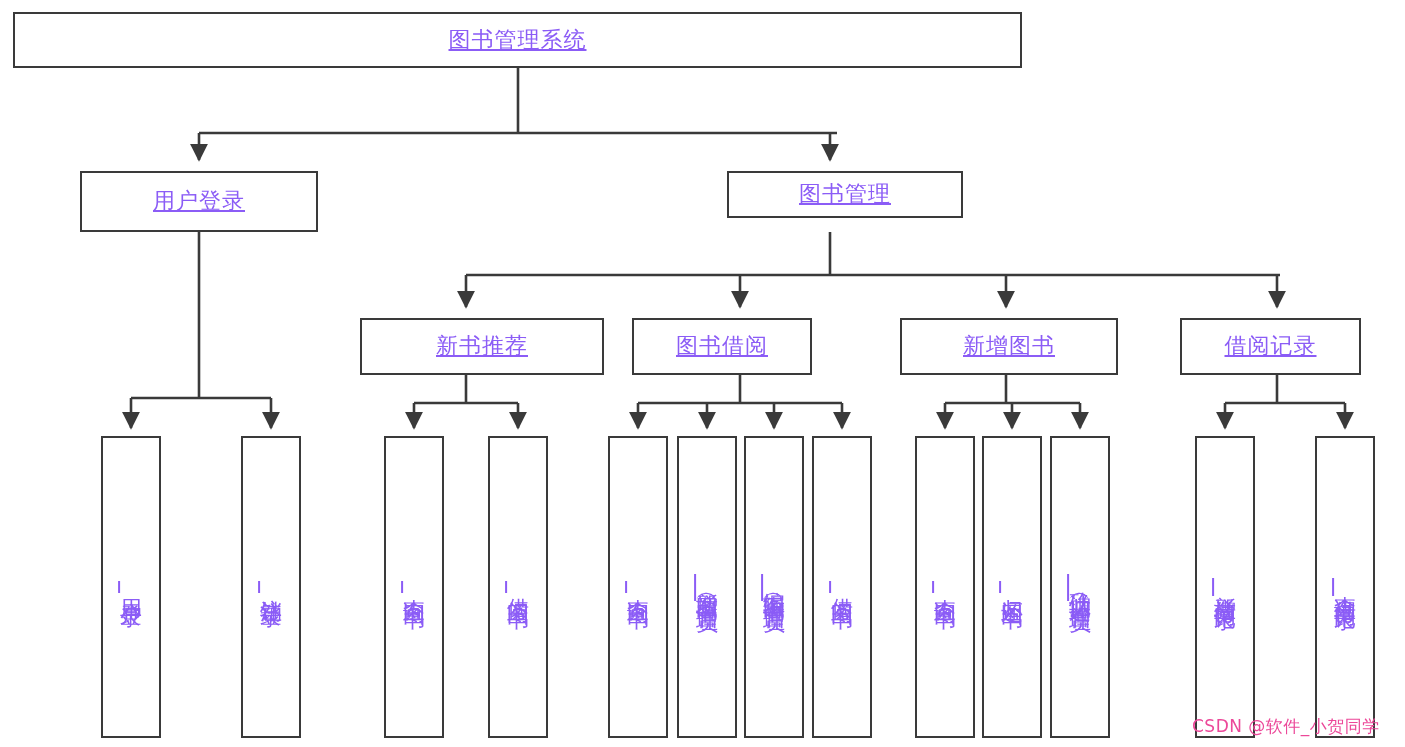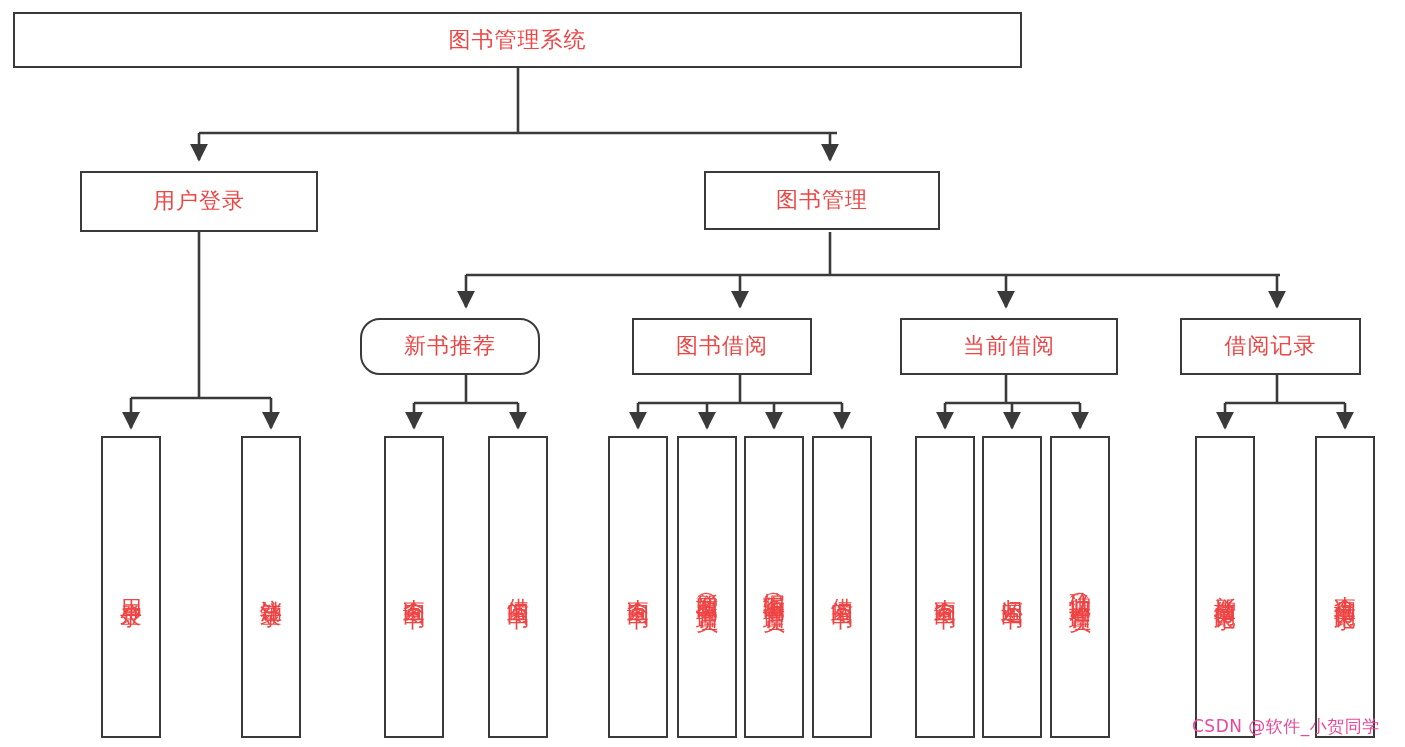--- a/index.html
+++ b/index.html
@@ -21,26 +21,27 @@
     top: 0;
     width: 1405px;
     height: 747px;
     pointer-events: none;
   }
   .node {
     position: absolute;
     box-sizing: border-box;
     border: 2.5px solid #3a3a3a;
     background: #ffffff;
-    color: #ef4444;
+    color: #8b5cf6;
     display: flex;
     align-items: center;
     justify-content: center;
     text-align: left;
     z-index: 2;
+    text-decoration: underline;
   }
   .node-h {
     font-size: 22px;
     letter-spacing: 1px;
     line-height: 1.2;
   }
   .node-v {
     font-size: 22px;
     writing-mode: vertical-rl;
     text-orientation: upright;
@@ -116,34 +117,34 @@
   </svg>
 
   <div class="node node-h" style="left:13px; top:12px; width:1009px; height:56px;">
     <span>图书管理系统</span>
   </div>
 
   <div class="node node-h" style="left:80px; top:171px; width:238px; height:61px;">
     <span>用户登录</span>
   </div>
 
-  <div class="node node-h" style="left:704px; top:171px; width:236px; height:59px;">
+  <div class="node node-h" style="left:727px; top:171px; width:236px; height:47px;">
     <span>图书管理</span>
   </div>
 
-  <div class="node node-h" style="left:360px; top:318px; width:180px; height:57px;border-radius:20px;">
+  <div class="node node-h" style="left:360px; top:318px; width:244px; height:57px;">
     <span>新书推荐</span>
   </div>
 
   <div class="node node-h" style="left:632px; top:318px; width:180px; height:57px;">
     <span>图书借阅</span>
   </div>
 
   <div class="node node-h" style="left:900px; top:318px; width:218px; height:57px;">
-    <span>当前借阅</span>
+    <span>新增图书</span>
   </div>
 
   <div class="node node-h" style="left:1180px; top:318px; width:181px; height:57px;">
     <span>借阅记录</span>
   </div>
 
   <div class="node node-v" style="left:101px; top:436px; width:60px; height:302px;">
     <span>用户登录</span>
   </div>
 

